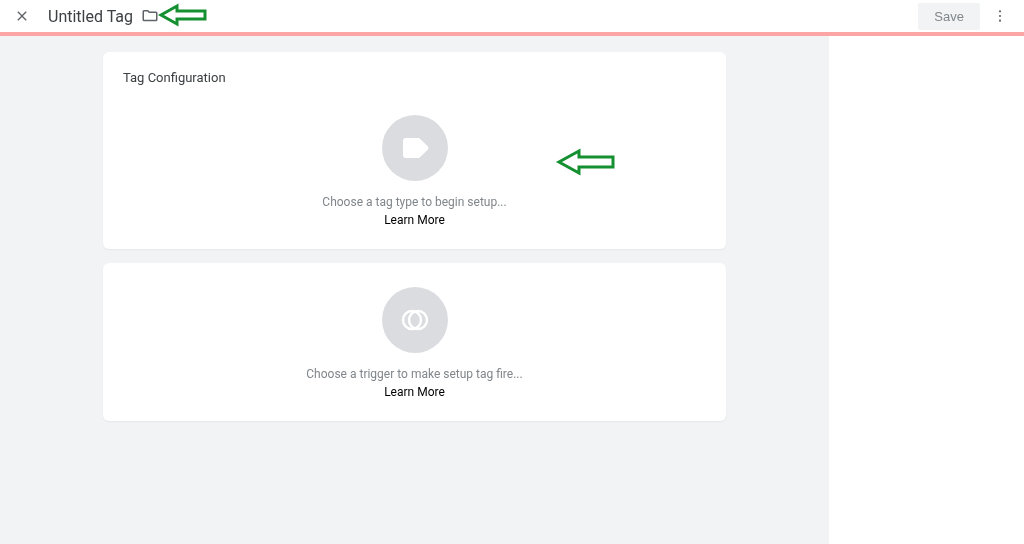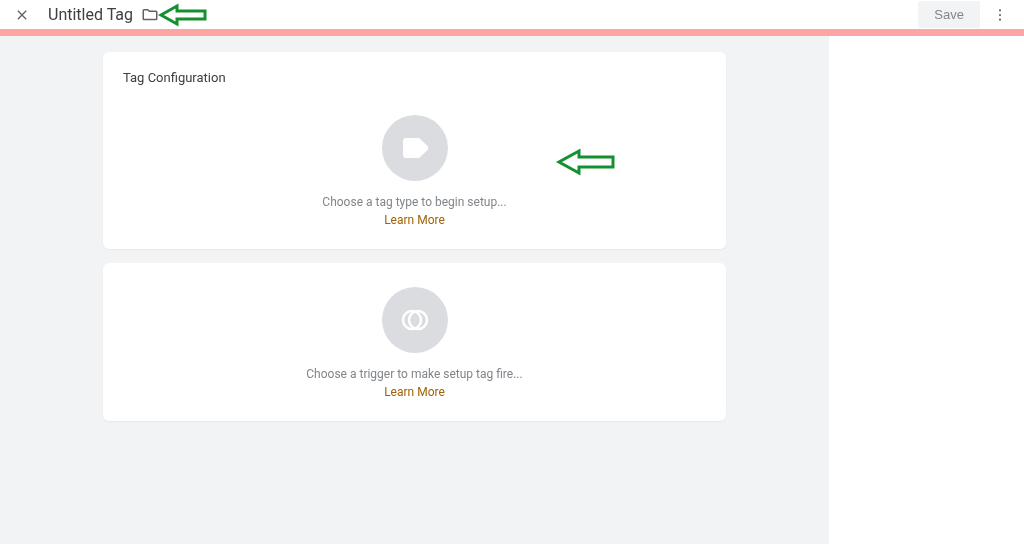--- a/index.html
+++ b/index.html
@@ -11,21 +11,21 @@
       font-family: Roboto, Arial, sans-serif;
       background: #fff;
       width: 1024px;
       height: 544px;
       overflow: hidden;
     }
     .header {
       display: flex;
       align-items: center;
       padding: 8px 12px;
-      border-bottom: 7px solid #fca5a5;
+      border-bottom: 4px solid #fca5a5;
       background: #fff;
       height: 36px;
     }
     .close-btn {
       width: 20px;
       height: 20px;
       display: flex;
       align-items: center;
       justify-content: center;
       cursor: pointer;
@@ -102,21 +102,21 @@
       justify-content: center;
       margin-bottom: 14px;
     }
     .hint-text {
       font-size: 12px;
       color: #80868b;
       margin-bottom: 4px;
     }
     .learn-more {
       font-size: 12px;
-      color: #a16207;
+      color: #000000;
       text-decoration: none;
       cursor: pointer;
     }
     .annotation-arrow {
       position: absolute;
       pointer-events: none;
     }
     .page-wrapper {
       position: relative;
     }

